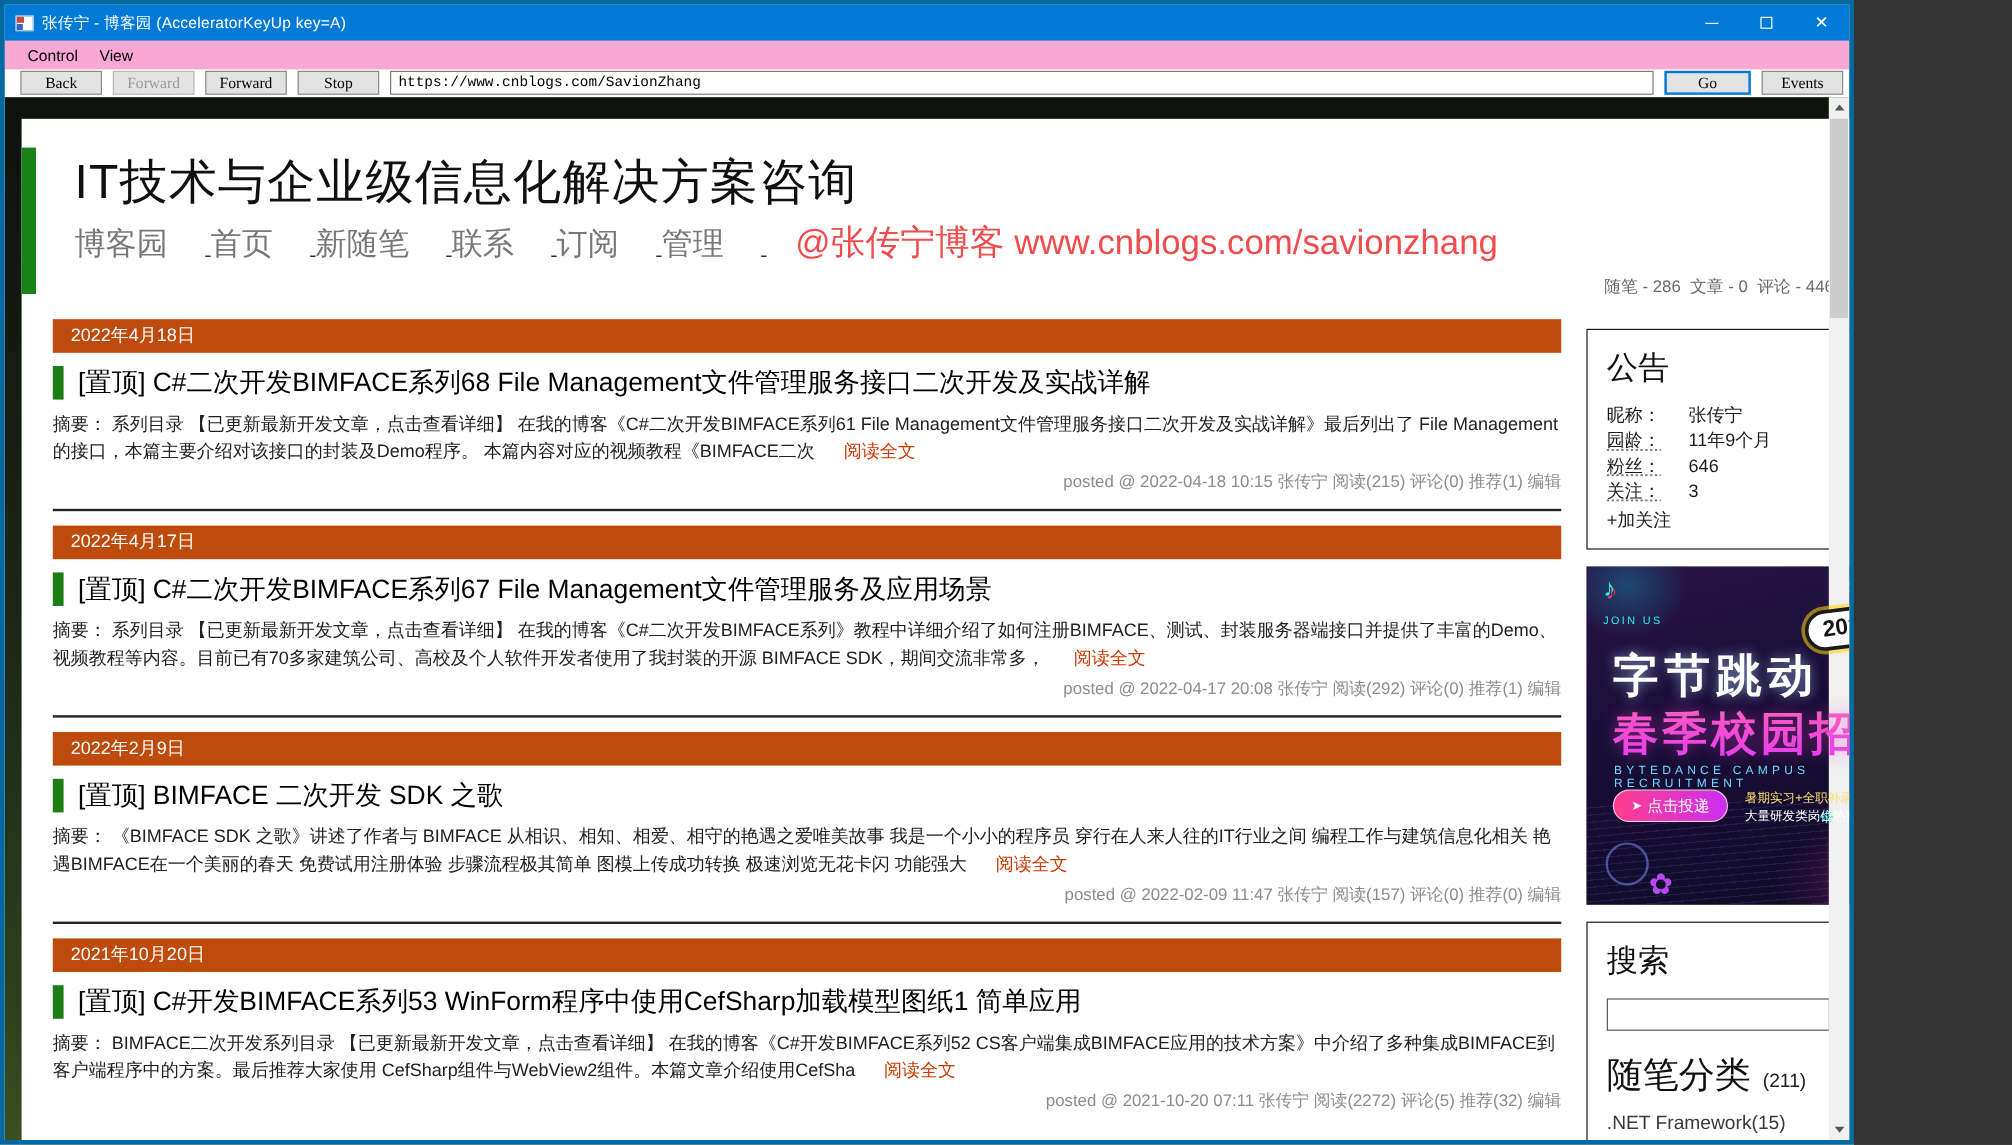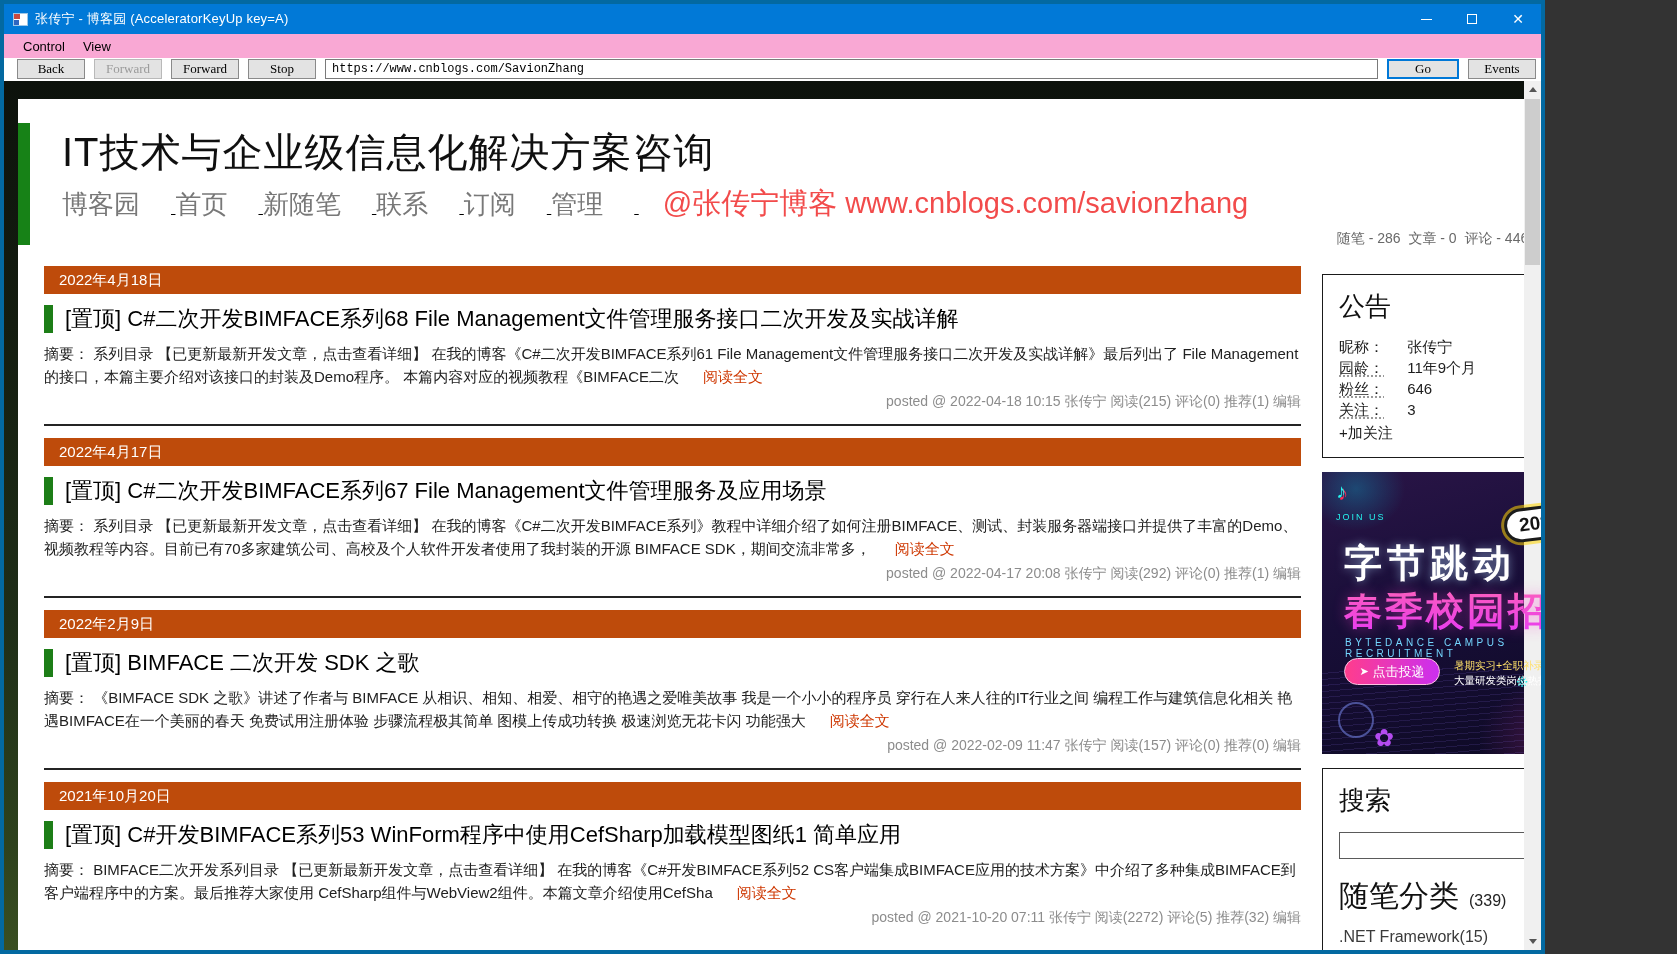--- a/index.html
+++ b/index.html
@@ -262,21 +262,21 @@
 
           <div class="side-box search-box">
             <div class="side-h2">搜索</div>
             <div class="search-row">
               <input class="search-input" style="">
               <svg class="search-icon" viewBox="0 0 30 30">
                 <circle cx="17" cy="13" r="8.5" fill="none" stroke="#35b5f5" stroke-width="2.6"></circle>
                 <line x1="10.5" y1="19.5" x2="5.5" y2="24.5" stroke="#35b5f5" stroke-width="2.6" stroke-linecap="round"></line>
               </svg>
             </div>
-            <div class="cats-h2"><span>随笔分类</span><span class="cats-count">(339)</span></div>
+            <div class="cats-h2"><span>随笔分类</span><span class="cats-count">(211)</span></div>
             <a class="cat-link">.NET Framework(15)</a>
 
           </div>
 
         </div>
       </div>
     </div>
 
     <div class="scrollbar">
       <div class="scroll-arrow up">

